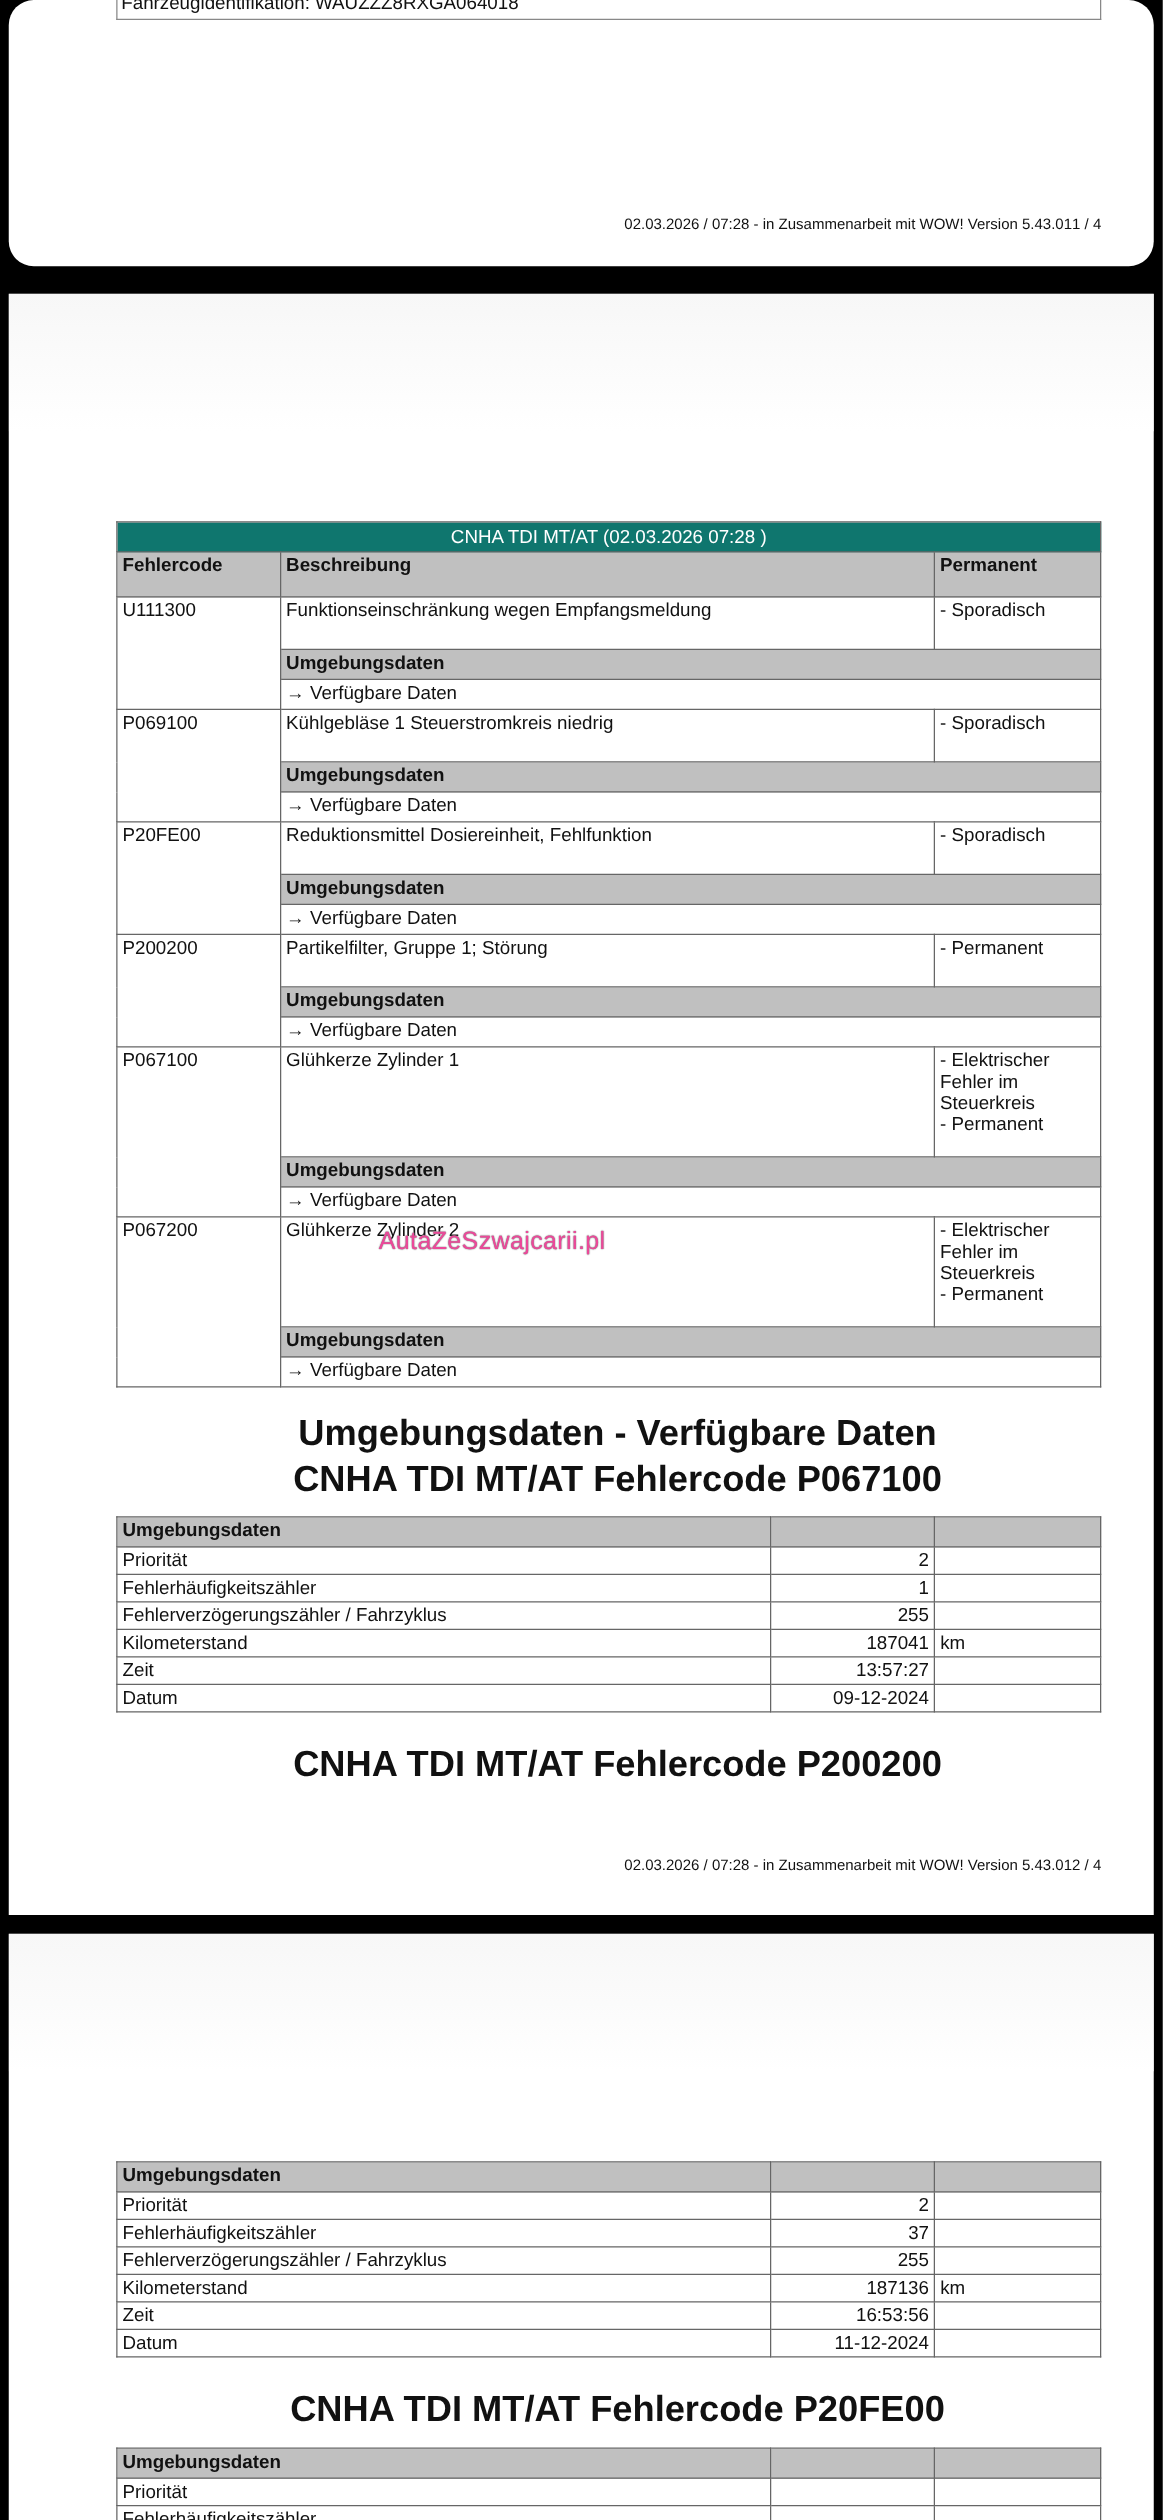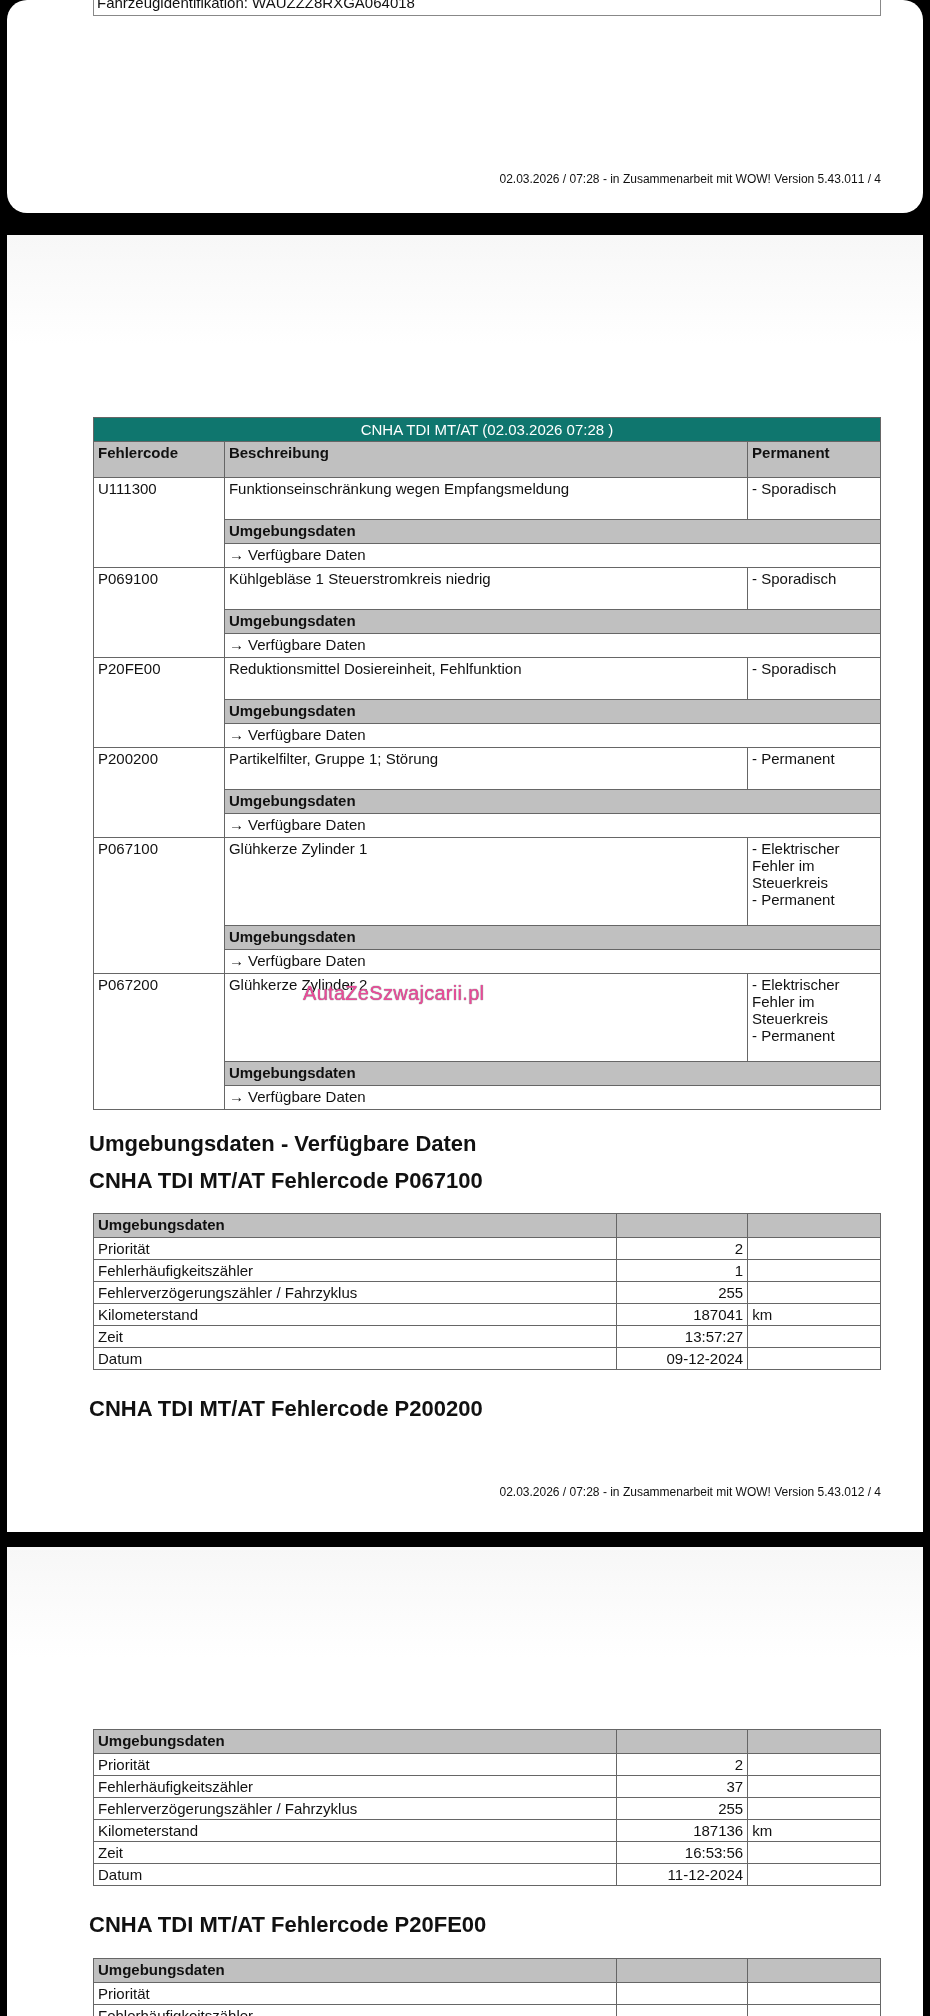--- a/index.html
+++ b/index.html
@@ -25,21 +25,21 @@
   .hdr td { background: #c0c0c0; font-weight: bold; height: 36px; }
   .desc-row td { height: 42px; }
   .desc-row.tall td { height: 88px; }
   .sub-hdr td { background: #c0c0c0; font-weight: bold; height: 24px; }
   .avail td { height: 24px; }
 
   .env-table td { height: 20px; }
   .env-table .num { text-align: right; }
   .env-table .hdr td { height: 24px; }
 
-  .heading { position: absolute; left: 82px; width: 788px; text-align: left; font-weight: bold; font-size: 22px; }
+  .heading { position: absolute; left: 93px; width: 788px; text-align: center; font-weight: bold; font-size: 29px; }
 
   .watermark { position: absolute; left: 296px; top: 747px; font-size: 20px; color: #ec4899;
                text-shadow: 0 0 1px #888, 0 0 1px #888; letter-spacing: 0.3px; }
 </style>
 </head>
 <body>
 
 <div class="page page-1">
   <div class="vin-box">
     <span>Fahrzeugidentifikation: WAUZZZ8RXGA064018</span>

